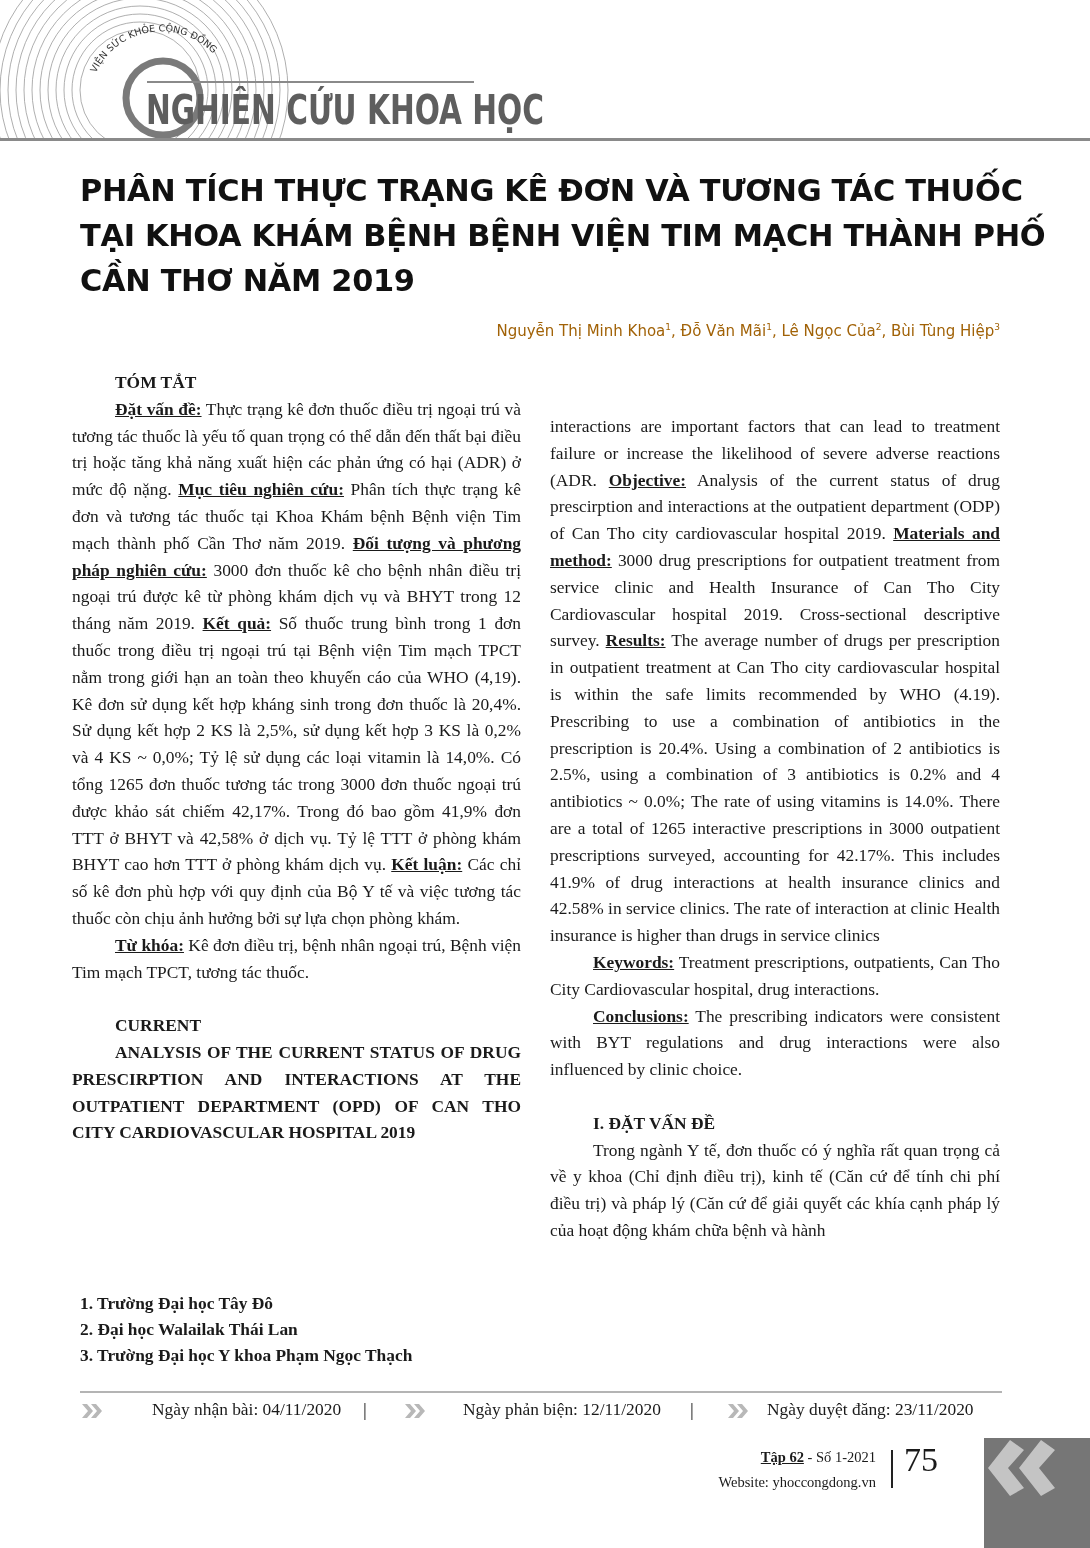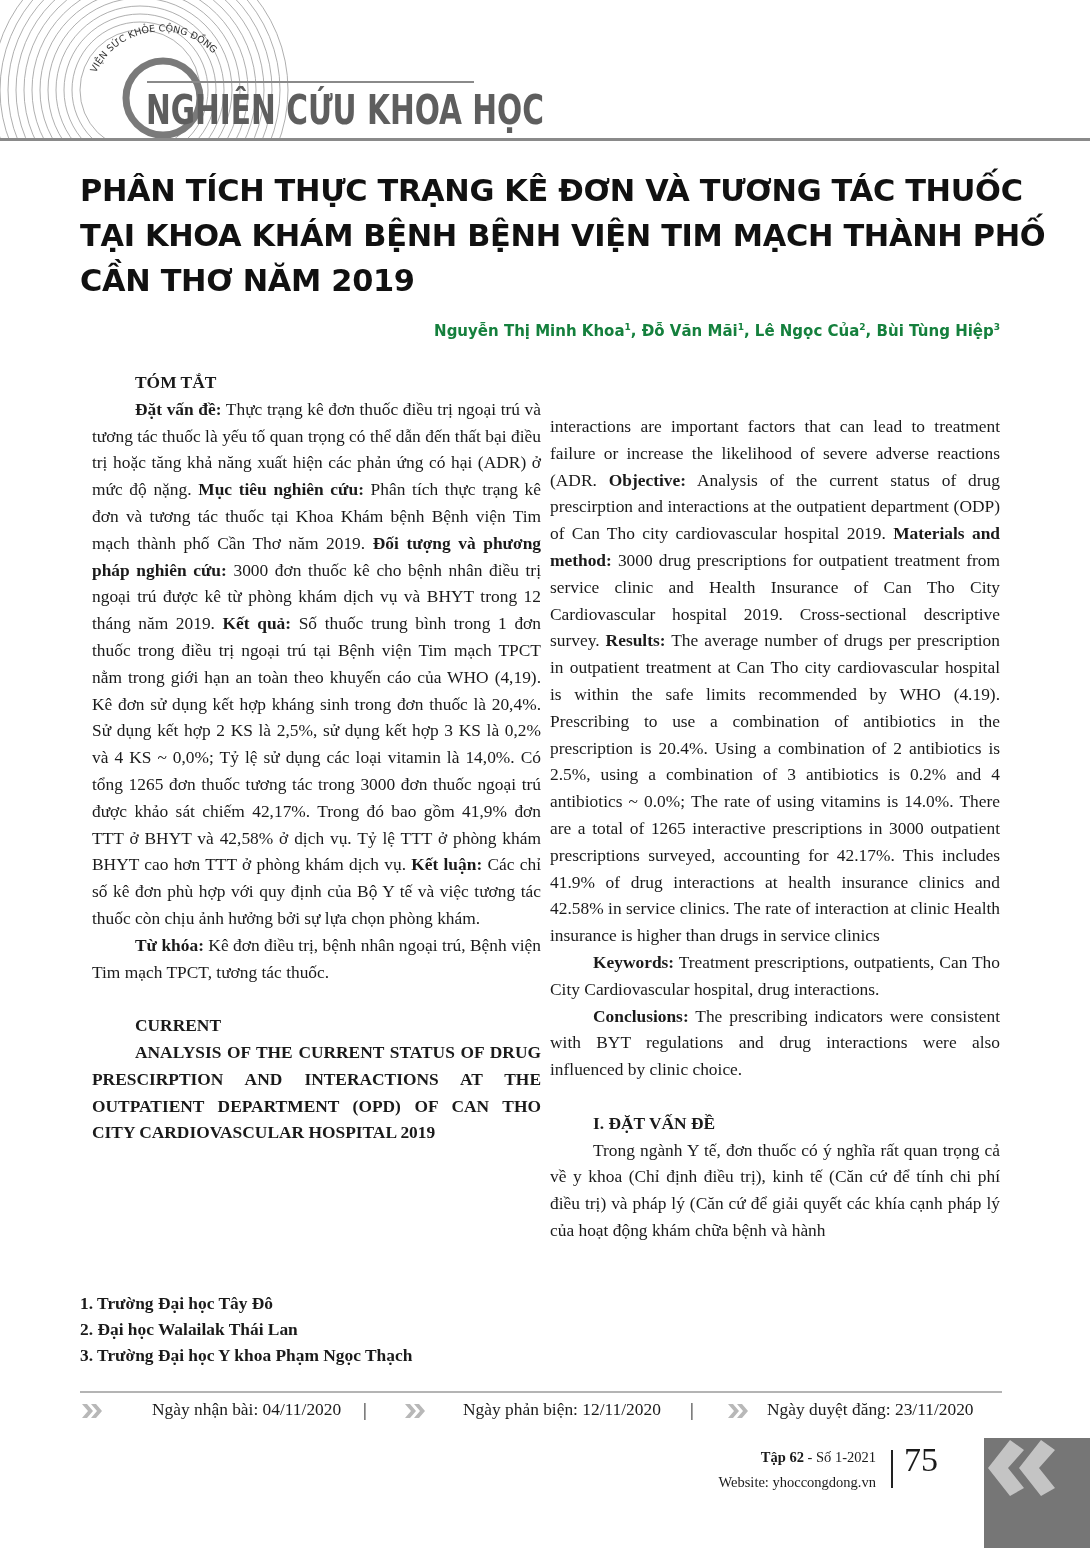--- a/index.html
+++ b/index.html
@@ -20,34 +20,34 @@
 
   
   .title {
     position: absolute; left: 80px; top: 168px; width: 930px;
     font-family: "DejaVu Sans", sans-serif; font-weight: bold; font-size: 31px;
     line-height: 45px; color: #111; letter-spacing: -0.3px;
   }
   .title span { display: block; white-space: nowrap; transform: scaleX(0.98); transform-origin: left; }
   .authors {
     position: absolute; right: 90px; top: 322px;
-    font-family: "DejaVu Sans", sans-serif; font-weight: bold; font-size: 15px; color: #15803d;
+    font-family: "DejaVu Sans", sans-serif; font-weight: normal; font-size: 15px; color: #a16207;
     white-space: nowrap;
   }
   .authors sup { font-size: 9px; vertical-align: 6px; }
 
   
   .col { position: absolute; top: 369px; font-size: 17.4px; line-height: 26.8px; text-align: justify; }
-  .col-left { left: 92px; width: 449px; }
+  .col-left { left: 72px; width: 449px; }
   .col-right { left: 550px; width: 450px; margin-top: 44px; }
   .col p { margin: 0; }
   .indent { text-indent: 43px; }
   .heading { font-weight: bold; padding-left: 43px; }
   .gap { height: 26.8px; }
-  b { font-weight: bold; }
+  b { font-weight: bold; text-decoration: underline; }
   .caps-title { font-weight: bold; text-align: justify; }
 
   
   .affils { position: absolute; left: 80px; top: 1290px; font-weight: bold; font-size: 17.4px; line-height: 26px; }
 
   
   .dates-rule { position: absolute; left: 80px; top: 1391px; width: 922px; height: 2px; background: #b4b4b4; }
   .dates { position: absolute; left: 80px; top: 1398px; width: 922px; height: 26px; font-size: 17.4px; }
   .dates .chev { position: absolute; top: 6px; }
   .dates .txt { position: absolute; top: 1px; white-space: nowrap; }

